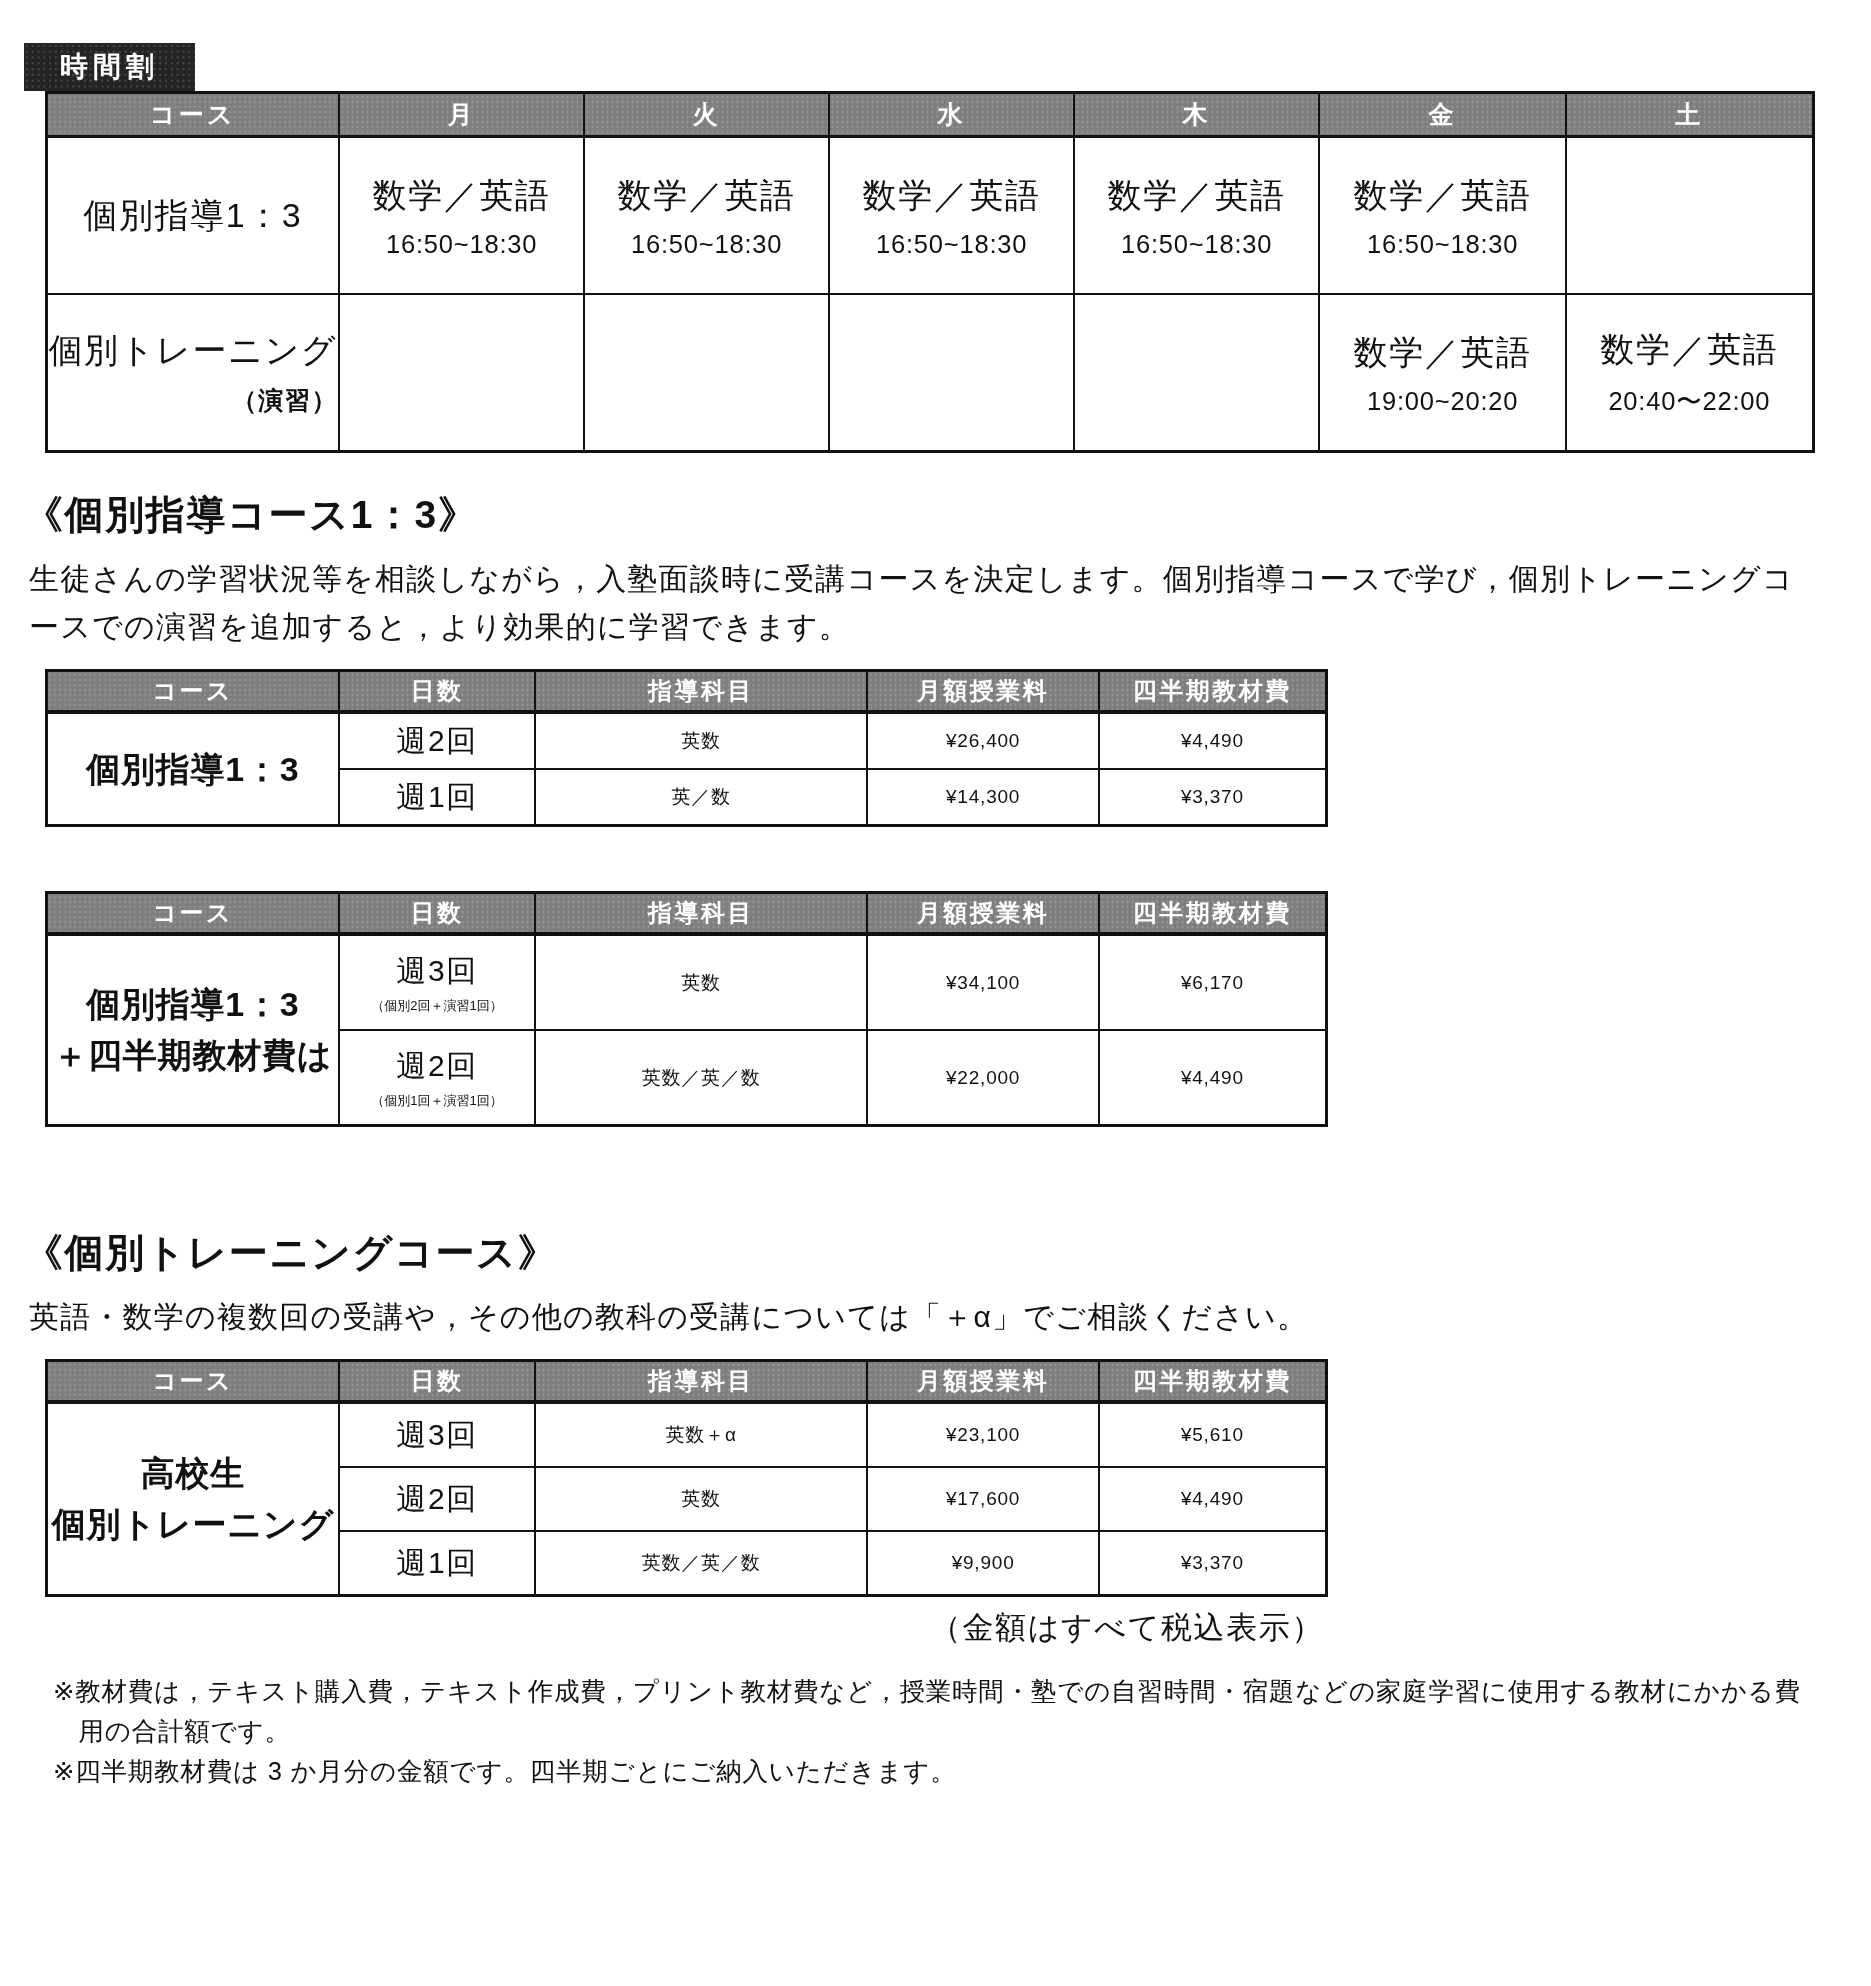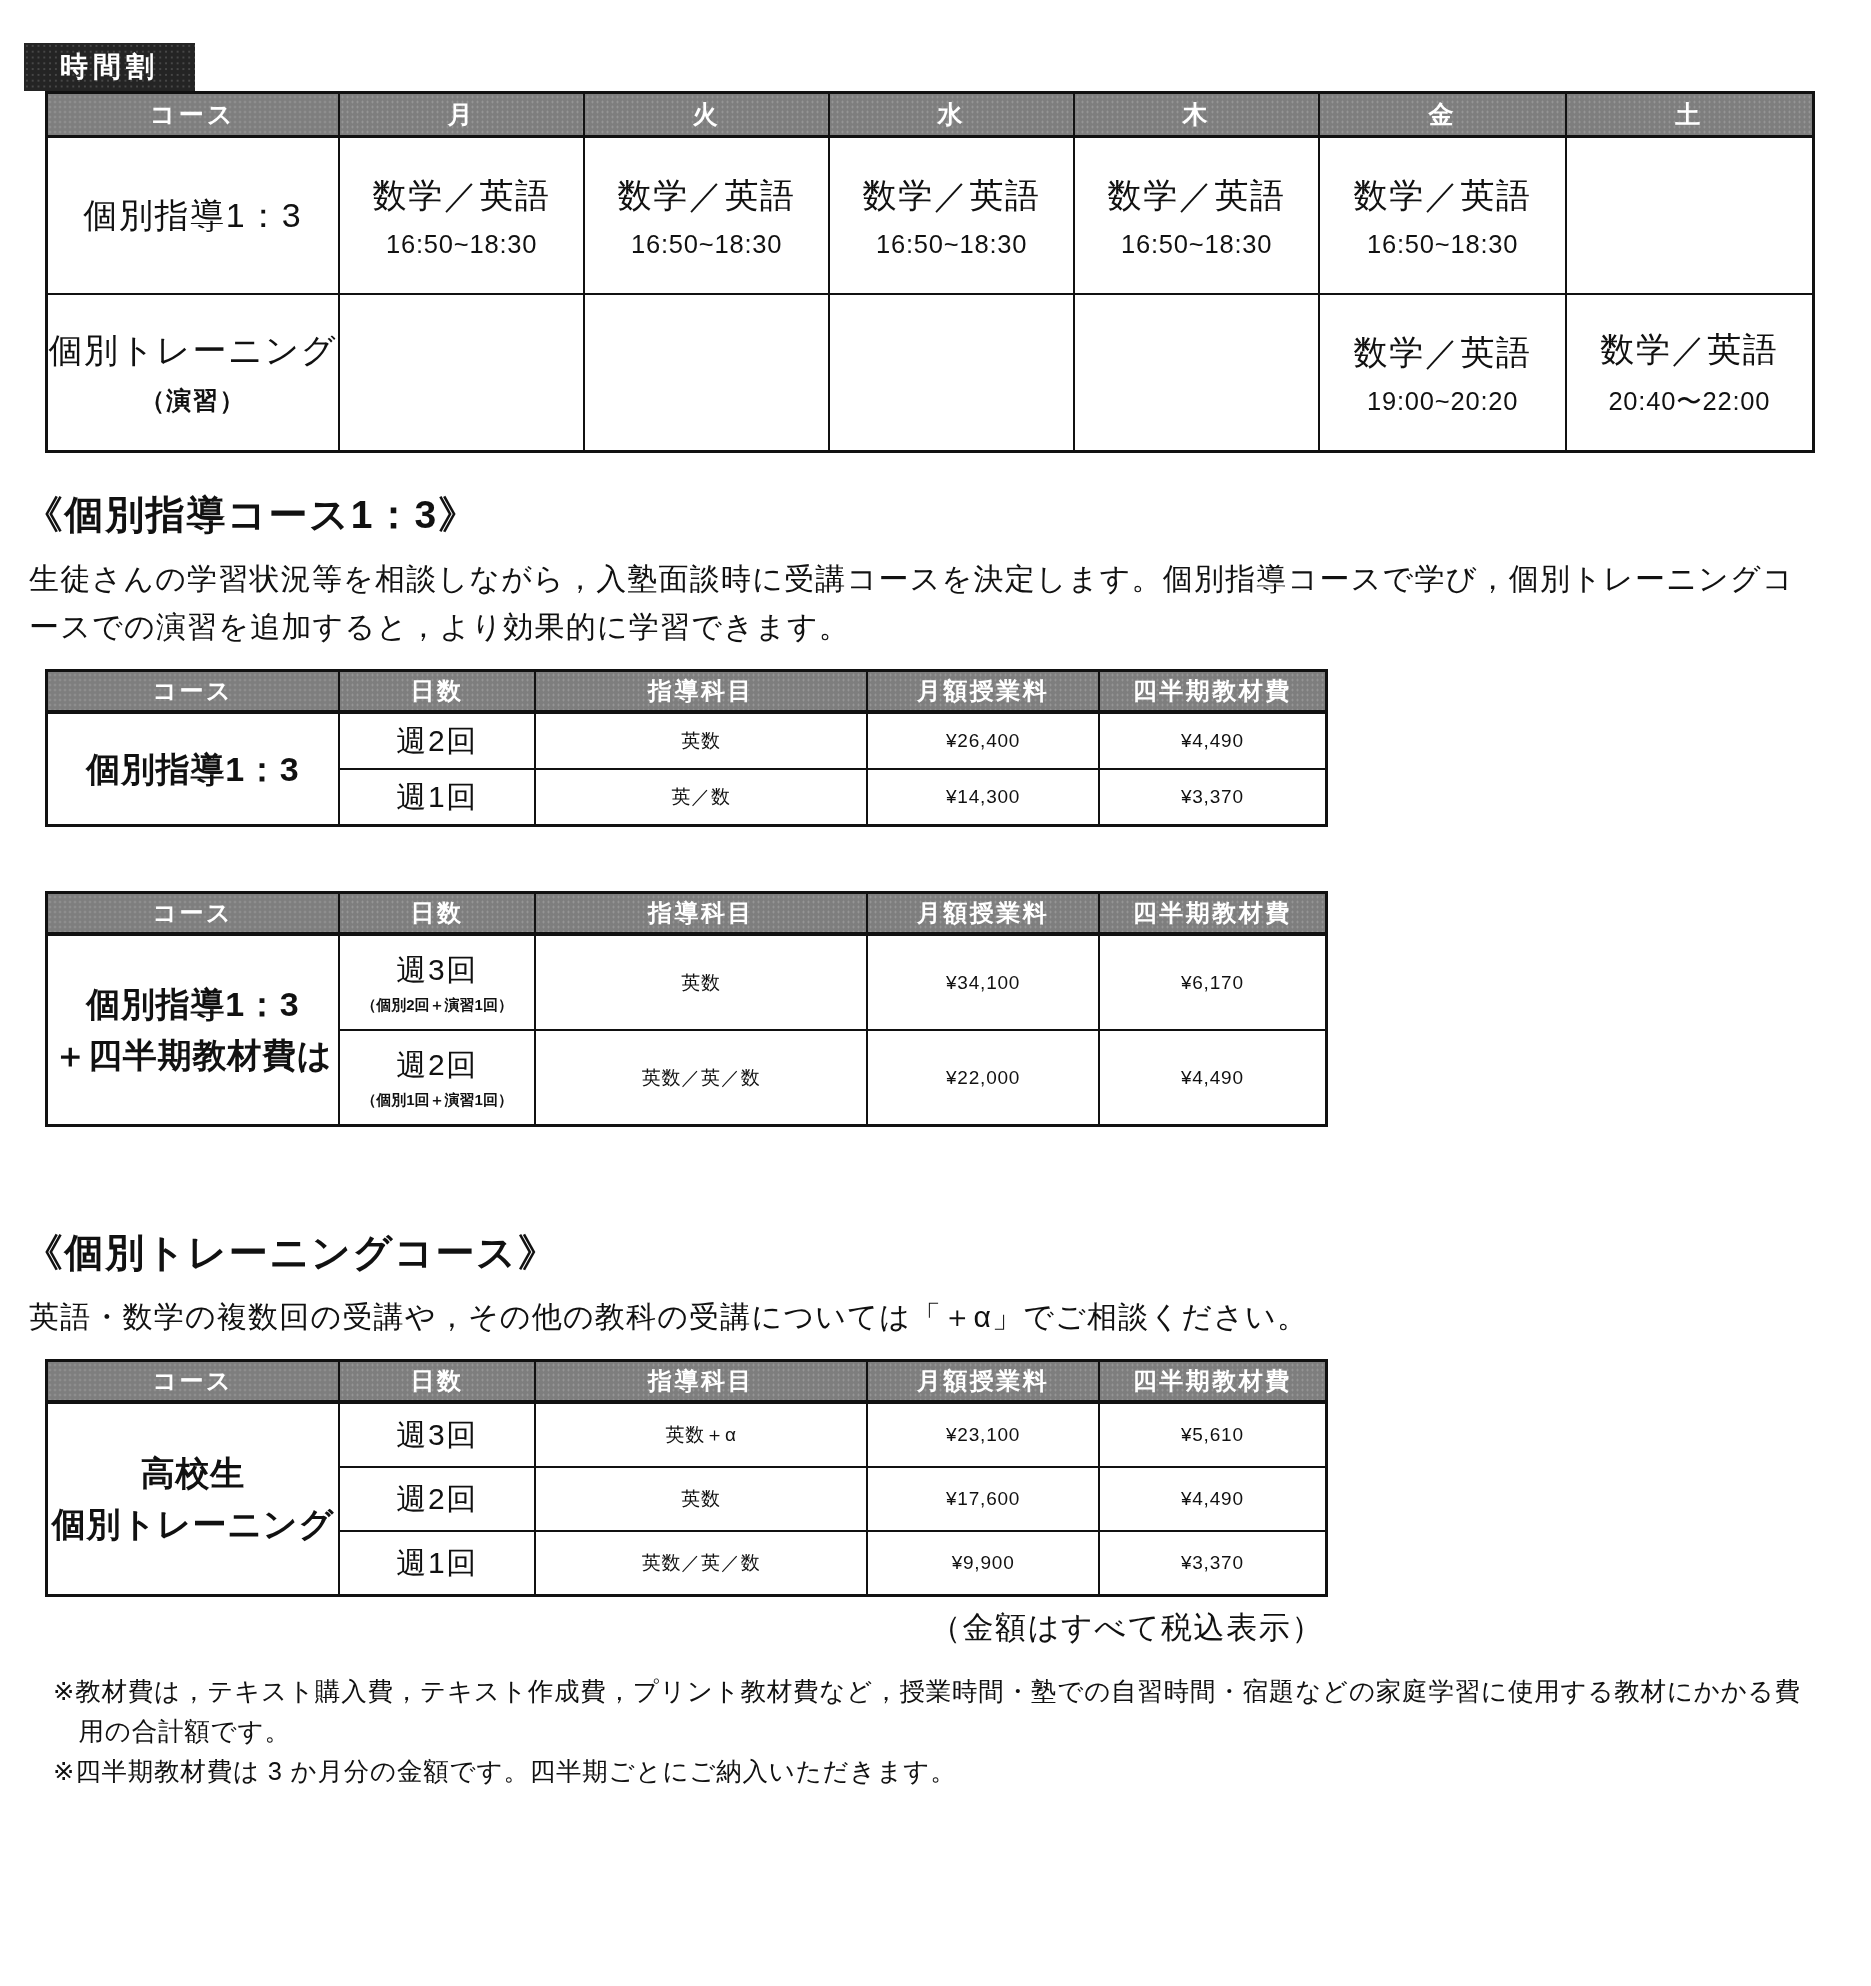--- a/index.html
+++ b/index.html
@@ -29,42 +29,42 @@
   .tt th,.tt td{border:2.5px solid #111;text-align:center;vertical-align:middle;}
   .tt thead th{
     background-color:#7e7e7e;
     background-image:radial-gradient(rgba(255,255,255,0.22) 0.8px, transparent 1.3px);
     background-size:5px 5px;
     color:#fff;font-size:25px;font-weight:bold;height:41px;letter-spacing:3.3px;
     border-bottom:3.3px solid #111;
   }
   .tt tbody td,.tt tbody th{height:155px;background:#fff;}
   .tt .course{font-size:34px;font-weight:normal;letter-spacing:1.6px;}
-  .tt .course-sub{font-size:25px;margin-top:10px;letter-spacing:1.6px;}
+  .tt .course-sub{font-size:25px;margin-top:10px;letter-spacing:1.6px;text-align:right;}
   .tt .subject{font-size:34px;letter-spacing:1.6px;}
   .tt .time{font-size:25.5px;margin-top:11.5px;letter-spacing:0.8px;}
 
   
   .sec-title{font-size:39px;font-weight:bold;margin:35px 0 13px 0;letter-spacing:1.6px;}
   .sec-title--training{margin-top:99px;}
   .desc{font-size:30px;line-height:1.6;margin:0 0 18px 5px;letter-spacing:1.2px;max-width:1776px;}
 
   
   .pt{width:1280px;margin-left:20.6px;border:3.3px solid #111;}
   .pt th,.pt td{border:2.5px solid #111;text-align:center;vertical-align:middle;background:#fff;}
   .pt thead th{
     background-color:#7e7e7e;
     background-image:radial-gradient(rgba(255,255,255,0.22) 0.8px, transparent 1.3px);
     background-size:5px 5px;
     color:#fff;font-size:24px;font-weight:bold;height:38px;letter-spacing:2.5px;
     border-bottom:4.1px solid #111;
   }
   .pt .course-cell{font-size:34px;letter-spacing:0.8px;line-height:1.5;}
   .pt .days{font-size:30px;font-weight:normal;letter-spacing:1.6px;}
-  .pt .days-sub{font-size:15px;font-weight:bold;margin-top:5px;letter-spacing:0;}
+  .pt .days-sub{font-size:13px;font-weight:normal;margin-top:5px;letter-spacing:0;}
   .pt .subjects,.pt .price{font-size:19px;letter-spacing:0.8px;margin-left:20px;}
   .pt--a tbody td{height:54px;}
   .pt--b tbody td{height:93px;}
   .pt--b{margin-top:64px;}
   .pt--c tbody td{height:62px;}
 
   .tax-note{width:1300px;text-align:right;font-size:31px;margin-top:10px;letter-spacing:1.6px;}
 
   .notes{list-style:none;margin:21.4px 0 0 29px;padding:0;font-size:25.5px;line-height:1.58;letter-spacing:0.8px;max-width:1768px;}
   .notes li{padding-left:1em;text-indent:-1em;}

